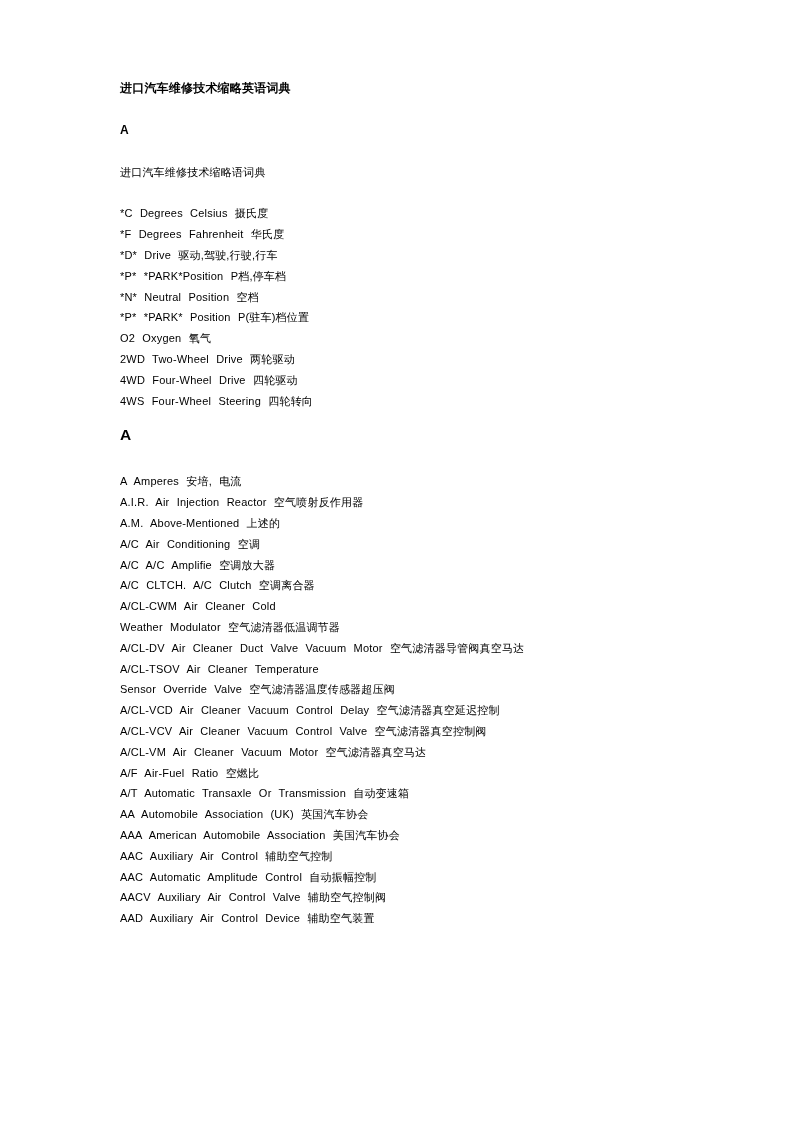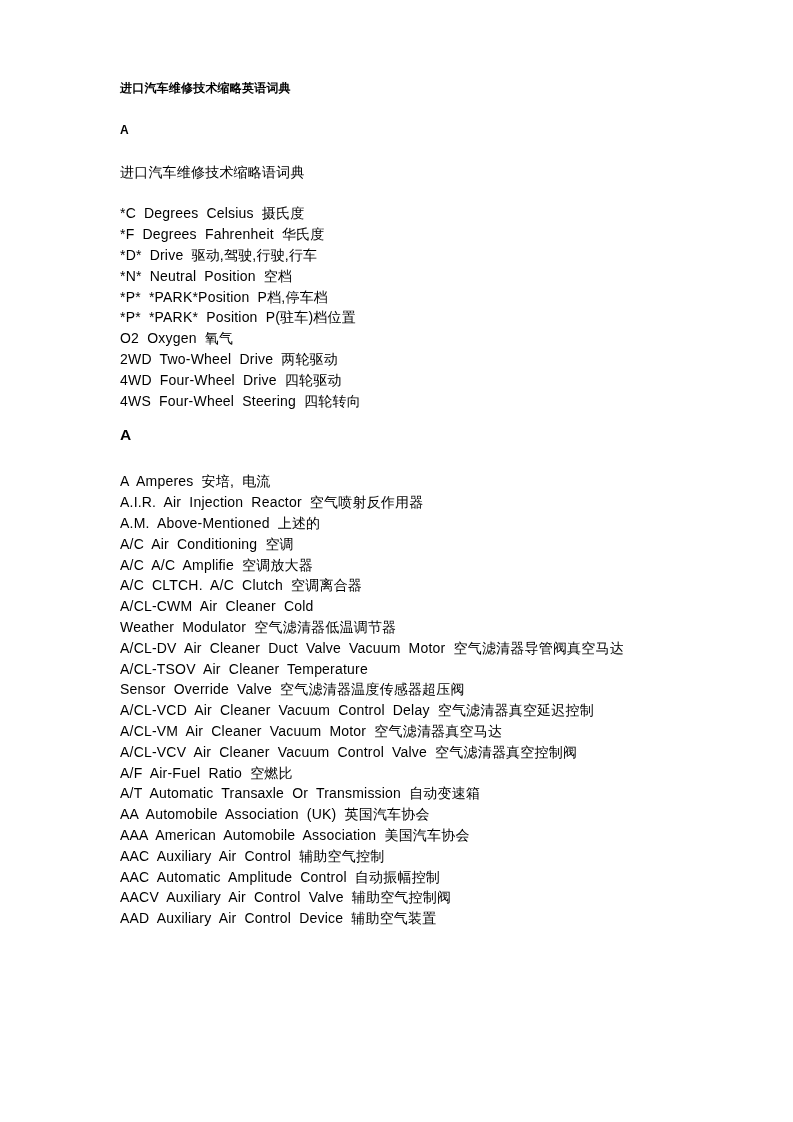--- a/index.html
+++ b/index.html
@@ -16,21 +16,21 @@
     font-family: "Liberation Sans", "DejaVu Sans", sans-serif;
     overflow: hidden;
   }
   .content {
     position: absolute;
     left: 120px;
     top: 78px;
     width: 620px;
   }
   .line {
-    font-size: 14px;
+    font-size: 11px;
     line-height: 20.8px;
     letter-spacing: 0.2px;
     word-spacing: 4px;
     white-space: nowrap;
   }
   .title {
     font-weight: bold;
     font-size: 12px;
     margin-bottom: 21px;
   }
@@ -62,22 +62,22 @@
     <div class="line title">进口汽车维修技术缩略英语词典</div>
 
     <div class="line letter-label">A</div>
 
     <div class="line subtitle">进口汽车维修技术缩略语词典</div>
 
     <div class="block">
       <div class="line">*C Degrees Celsius 摄氏度</div>
       <div class="line">*F Degrees Fahrenheit 华氏度</div>
       <div class="line">*D* Drive 驱动,驾驶,行驶,行车</div>
+      <div class="line">*P* *PARK*Position P档,停车档</div>
       <div class="line">*N* Neutral Position 空档</div>
-      <div class="line">*P* *PARK*Position P档,停车档</div>
       <div class="line">*P* *PARK* Position P(驻车)档位置</div>
       <div class="line">O2 Oxygen 氧气</div>
       <div class="line">2WD Two-Wheel Drive 两轮驱动</div>
       <div class="line">4WD Four-Wheel Drive 四轮驱动</div>
       <div class="line">4WS Four-Wheel Steering 四轮转向</div>
     </div>
 
     <div class="line section-heading">A</div>
 
     <div class="block">
@@ -86,22 +86,22 @@
       <div class="line">A.M. Above-Mentioned 上述的</div>
       <div class="line">A/C Air Conditioning 空调</div>
       <div class="line">A/C A/C Amplifie 空调放大器</div>
       <div class="line">A/C CLTCH. A/C Clutch 空调离合器</div>
       <div class="line">A/CL-CWM Air Cleaner Cold</div>
       <div class="line">Weather Modulator 空气滤清器低温调节器</div>
       <div class="line">A/CL-DV Air Cleaner Duct Valve Vacuum Motor 空气滤清器导管阀真空马达</div>
       <div class="line">A/CL-TSOV Air Cleaner Temperature</div>
       <div class="line">Sensor Override Valve 空气滤清器温度传感器超压阀</div>
       <div class="line">A/CL-VCD Air Cleaner Vacuum Control Delay 空气滤清器真空延迟控制</div>
+      <div class="line">A/CL-VCV Air Cleaner Vacuum Control Valve 空气滤清器真空控制阀</div>
       <div class="line">A/CL-VM Air Cleaner Vacuum Motor 空气滤清器真空马达</div>
-      <div class="line">A/CL-VCV Air Cleaner Vacuum Control Valve 空气滤清器真空控制阀</div>
       <div class="line">A/F Air-Fuel Ratio 空燃比</div>
       <div class="line">A/T Automatic Transaxle Or Transmission 自动变速箱</div>
       <div class="line">AA Automobile Association (UK) 英国汽车协会</div>
       <div class="line">AAA American Automobile Association 美国汽车协会</div>
       <div class="line">AAC Auxiliary Air Control 辅助空气控制</div>
       <div class="line">AAC Automatic Amplitude Control 自动振幅控制</div>
       <div class="line">AACV Auxiliary Air Control Valve 辅助空气控制阀</div>
       <div class="line">AAD Auxiliary Air Control Device 辅助空气装置</div>
     </div>
 

